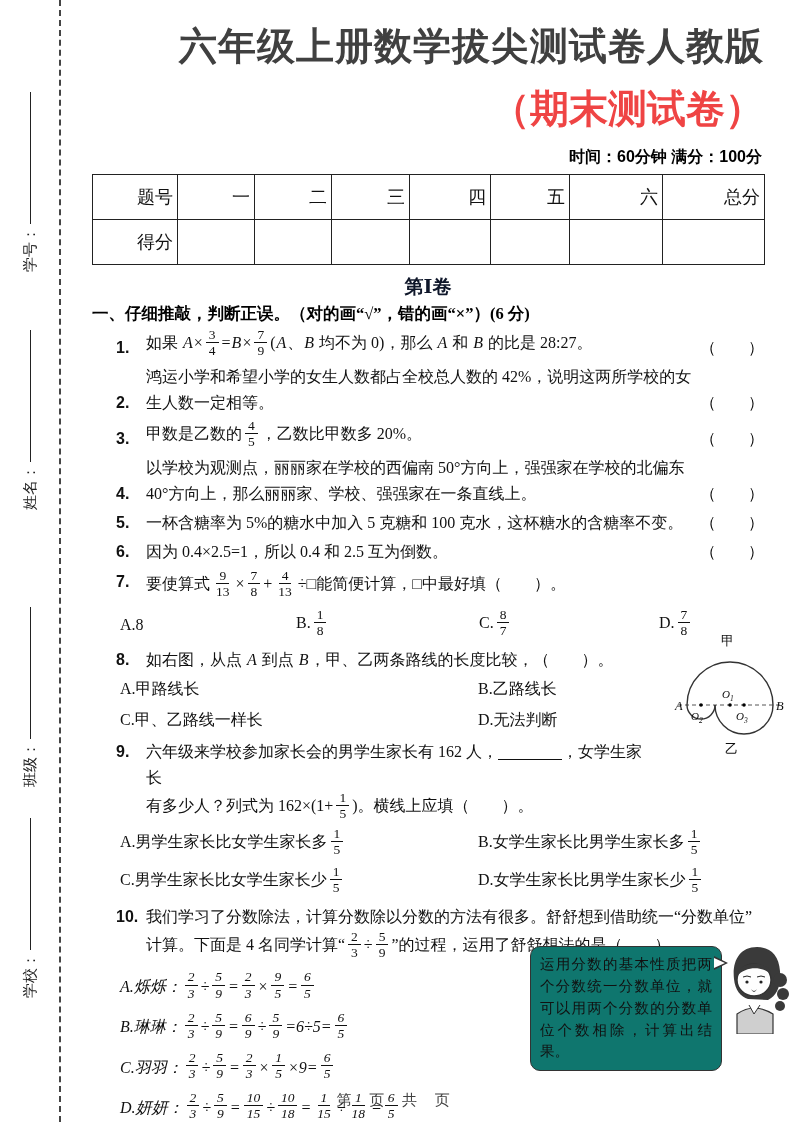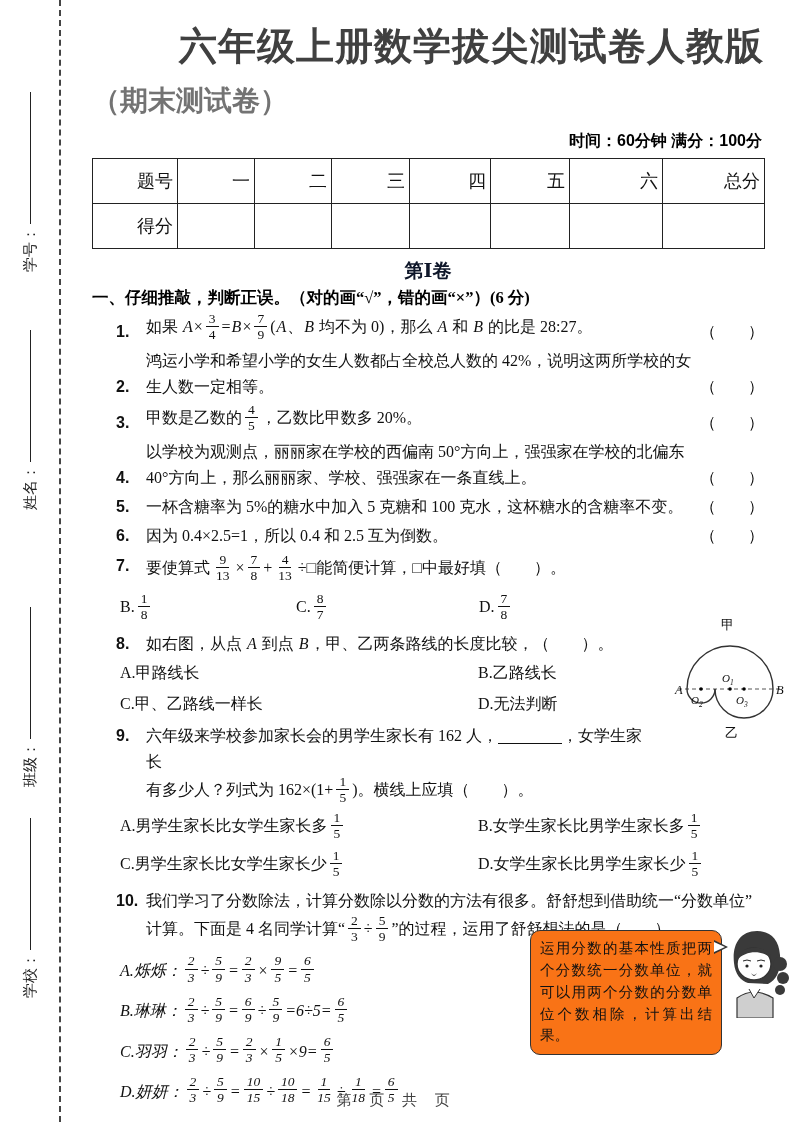--- a/index.html
+++ b/index.html
@@ -15,22 +15,22 @@
     display:flex;align-items:center;
     font-size:15px;color:#222;white-space:nowrap;
   }
   .seal-field .seal-line{flex:1;height:0;border-bottom:1.2px solid #222;margin-left:3px;}
   .f1{top:170px;} .f2{top:408px;} .f3{top:685px;} .f4{top:896px;}
 
   
   .content{position:absolute;left:92px;top:0;width:672px;}
   .title{margin:26px 0 0;text-align:right;font-family:"Liberation Sans","DejaVu Sans",sans-serif;
          font-weight:700;font-size:38px;line-height:1.1;color:#404040;letter-spacing:1px;}
-  .subtitle{margin:14px 0 0;text-align:left;font-family:"Liberation Sans","DejaVu Sans",sans-serif;
-         font-weight:700;font-size:28px;color:#737373;}
+  .subtitle{margin:14px 0 0;text-align:right;font-family:"Liberation Sans","DejaVu Sans",sans-serif;
+         font-weight:700;font-size:39px;color:#ef4444;}
   .meta{margin:11px 2px 0 0;text-align:right;font-family:"Liberation Sans","DejaVu Sans",sans-serif;
          font-weight:700;font-size:16px;color:#000;}
   table.score{margin-top:6px;width:100%;border-collapse:collapse;table-layout:fixed;}
   table.score td{border:1.6px solid #222;height:36px;text-align:right;font-size:18px;padding:4px;}
   .part{margin:9px 0 3px;text-align:center;font-weight:700;font-size:19px;color:#0f172a;}
   .sec-h{margin:3px 0 2px;font-weight:700;font-size:16.5px;color:#000;}
 
   
   .judge{display:flex;align-items:flex-end;margin:3px 0;font-size:16px;line-height:1.62;}
   .no{flex:none;min-width:30px;margin-left:24px;font-weight:700;font-family:"Liberation Sans","DejaVu Sans",sans-serif;}
@@ -57,21 +57,21 @@
   .route{position:absolute;right:-22px;top:-16px;}
   .route .arc{fill:none;stroke:#333;stroke-width:1.4;}
   .route .dashl{stroke:#555;stroke-width:1;stroke-dasharray:4,3;}
   .route .dg-cjk{font-size:13px;fill:#111;}
   .route .olab{font-size:11px;font-style:italic;fill:#111;}
   .route .osub{font-size:7.5px;}
   .route .ab{font-size:12.5px;font-style:italic;fill:#111;}
 
   
   .q10wrap{position:relative;}
-  .bubble{position:absolute;left:438px;top:42px;width:172px;background:#f97316;border:1.6px solid #333;
+  .bubble{position:absolute;left:438px;top:42px;width:172px;background:#0f766e;border:1.6px solid #333;
           border-radius:10px;padding:7px 9px;font-size:14.5px;line-height:1.5;text-align:justify;}
   .bubble::before{content:"";position:absolute;right:-14px;top:9px;border:7px solid transparent;border-left:14px solid #333;}
   .bubble::after{content:"";position:absolute;right:-9px;top:11px;border:5px solid transparent;border-left:11px solid #fff;}
   .girl{position:absolute;left:632px;top:38px;}
 
   .footer{position:absolute;left:0;bottom:12px;width:100%;text-align:center;
           font-size:15px;letter-spacing:7px;color:#404040;}
 </style>
 </head>
 <body>
@@ -190,20 +190,21 @@
               <span class="fn">9</span>
               <span class="fd">13</span>
             </span>×<span class="frac">
               <span class="fn">7</span>
               <span class="fd">8</span>
             </span>+<span class="frac">
               <span class="fn">4</span>
               <span class="fd">13</span>
             </span>÷□能简便计算，□中最好填（　　）。</div>
         <div class="opts4">
+          <span>A.8</span>
           <span>B.<span class="frac">
                 <span class="fn">1</span>
                 <span class="fd">8</span>
               </span></span>
           <span>C.<span class="frac">
                 <span class="fn">8</span>
                 <span class="fd">7</span>
               </span></span>
           <span>D.<span class="frac">
                 <span class="fn">7</span>

